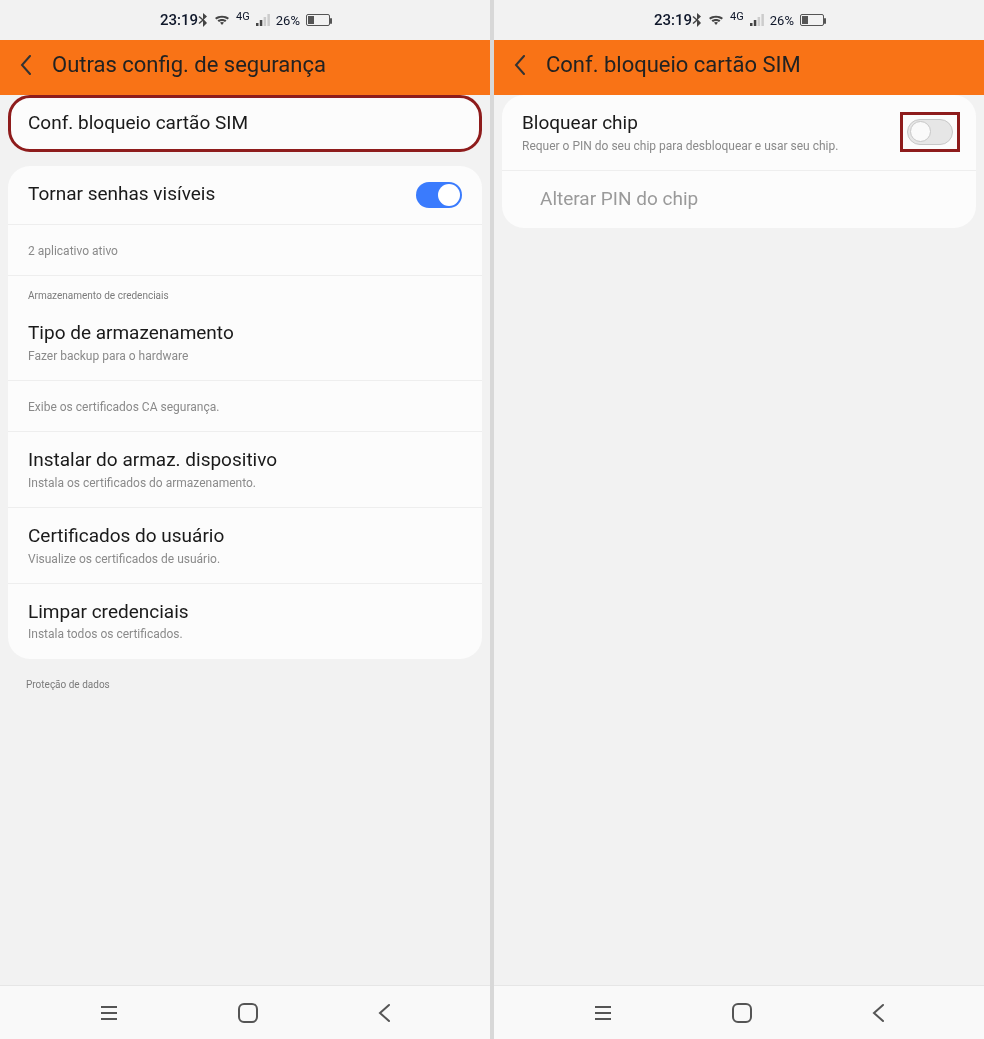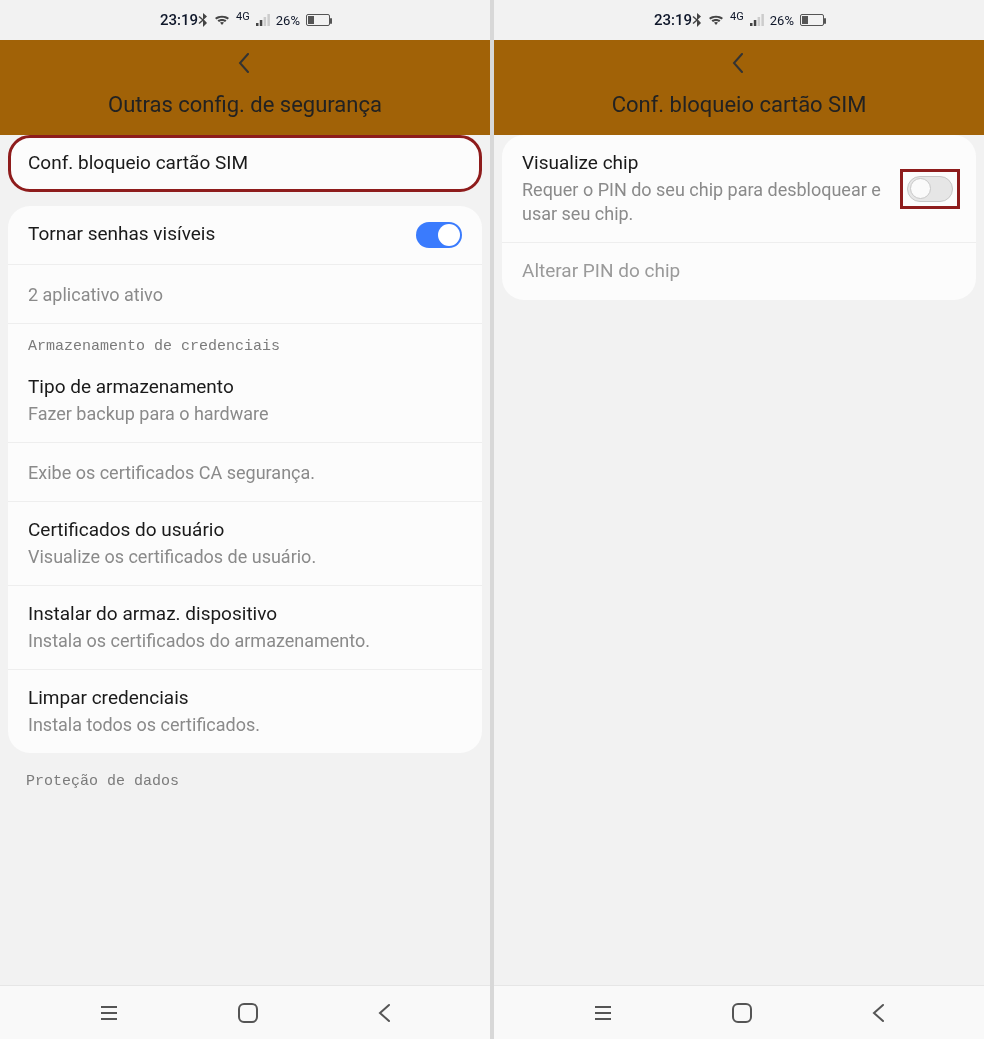--- a/index.html
+++ b/index.html
@@ -33,49 +33,47 @@
   .status-left { font-weight: 500; }
   .status-right { display: flex; align-items: center; gap: 6px; font-size: 13px; }
   .status-right .ico { display: inline-flex; align-items: center; }
   .status-right .small { font-size: 11px; position: relative; top: -4px; }
   
   .header {
     display: flex;
     align-items: center;
     gap: 18px;
     padding: 12px 20px 18px 20px;
-    background: #a16207;
-    flex-direction: column;
+    background: #f97316;
   }
   .header .back { width: 14px; height: 22px; display:flex; align-items:center; }
   .header .title { font-size: 22px; color: #222; font-weight: 400; }
   
   .card {
     background: #fcfcfc;
     border-radius: 22px;
     margin: 0 8px 14px 8px;
     overflow: hidden;
   }
   .row {
     padding: 16px 20px;
     display: flex;
     align-items: center;
     justify-content: space-between;
     gap: 16px;
   }
   .row + .row { border-top: 1px solid #eee; }
   .row .text { flex: 1; }
   .row .label { font-size: 19px; color: #1a1a1a; line-height: 1.3; }
-  .row .label.disabled { color: #9a9a9a; }
-  .row .sub { font-size: 18px; color: #8a8a8a; line-height: 1.35; margin-top: 2px; }
+  .row .label.disabled { color: #9a9a9a; margin-left: 18px; }
+  .row .sub { font-size: 12px; color: #8a8a8a; line-height: 1.35; margin-top: 2px; }
   .section-label {
-    font-size: 15px;
+    font-size: 10px;
     color: #7b7b7b;
     padding: 6px 26px 10px 26px;
-    font-family: Liberation Mono, monospace;
   }
   .section-label.inside {
     padding: 14px 20px 4px 20px;
     border-top: 1px solid #eee;
   }
   
   .toggle {
     width: 46px; height: 26px; border-radius: 13px; position: relative; flex-shrink:0;
   }
   .toggle .knob {
@@ -195,28 +193,28 @@
           <div class="sub">Fazer backup para o hardware</div>
         </div>
       </div>
       <div class="row">
         <div class="text">
           <div class="sub">Exibe os certificados CA segurança.</div>
         </div>
       </div>
       <div class="row">
         <div class="text">
+          <div class="label">Instalar do armaz. dispositivo</div>
+          <div class="sub">Instala os certificados do armazenamento.</div>
+        </div>
+      </div>
+      <div class="row">
+        <div class="text">
           <div class="label">Certificados do usuário</div>
           <div class="sub">Visualize os certificados de usuário.</div>
-        </div>
-      </div>
-      <div class="row">
-        <div class="text">
-          <div class="label">Instalar do armaz. dispositivo</div>
-          <div class="sub">Instala os certificados do armazenamento.</div>
         </div>
       </div>
       <div class="row">
         <div class="text">
           <div class="label">Limpar credenciais</div>
           <div class="sub">Instala todos os certificados.</div>
         </div>
       </div>
     </div>
 
@@ -281,21 +279,21 @@
           <path d="M10 1 L2 10 L10 19" stroke="#333" stroke-width="2" fill="none" stroke-linecap="round"></path>
         </svg>
     </span>
     <span class="title">Conf. bloqueio cartão SIM</span>
   </div>
 
   <div class="content">
     <div class="card">
       <div class="row">
         <div class="text">
-          <div class="label">Visualize chip</div>
+          <div class="label">Bloquear chip</div>
           <div class="sub">Requer o PIN do seu chip para desbloquear e usar seu chip.</div>
         </div>
         <div class="highlight-inner">
           <div class="toggle off">
               <div class="knob"></div>
             </div>
         </div>
       </div>
       <div class="row">
         <div class="text">

